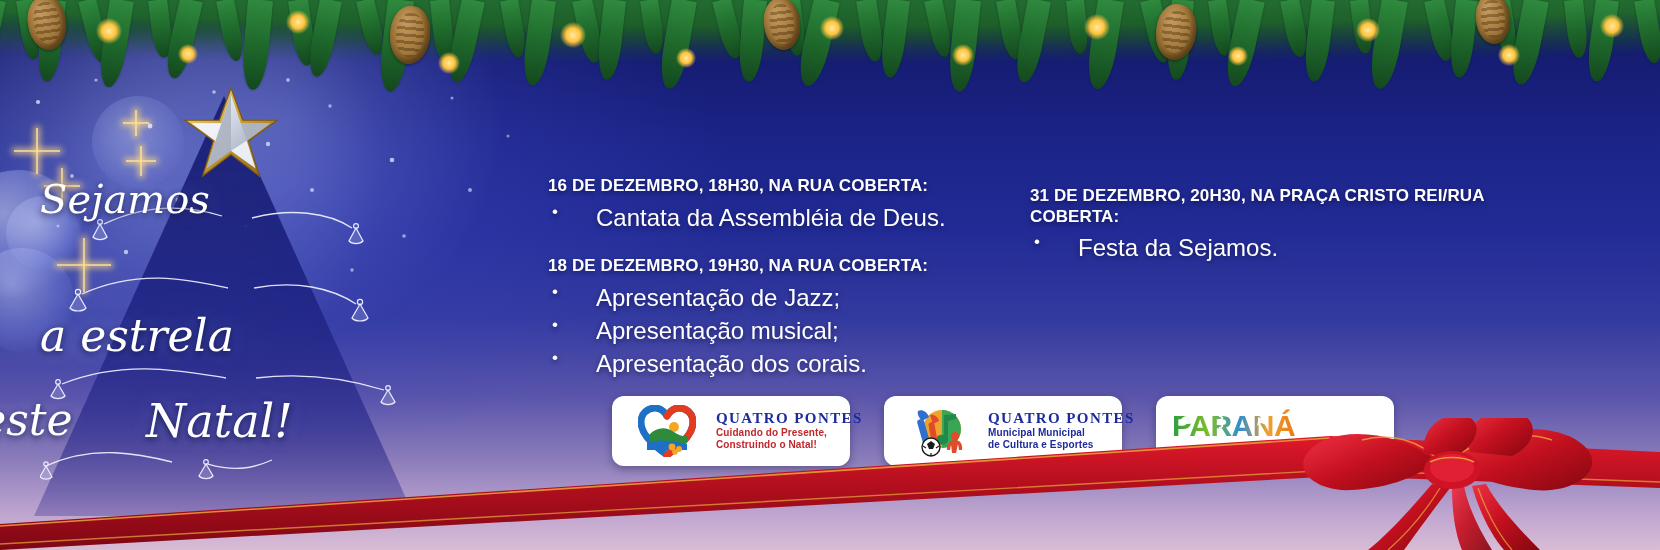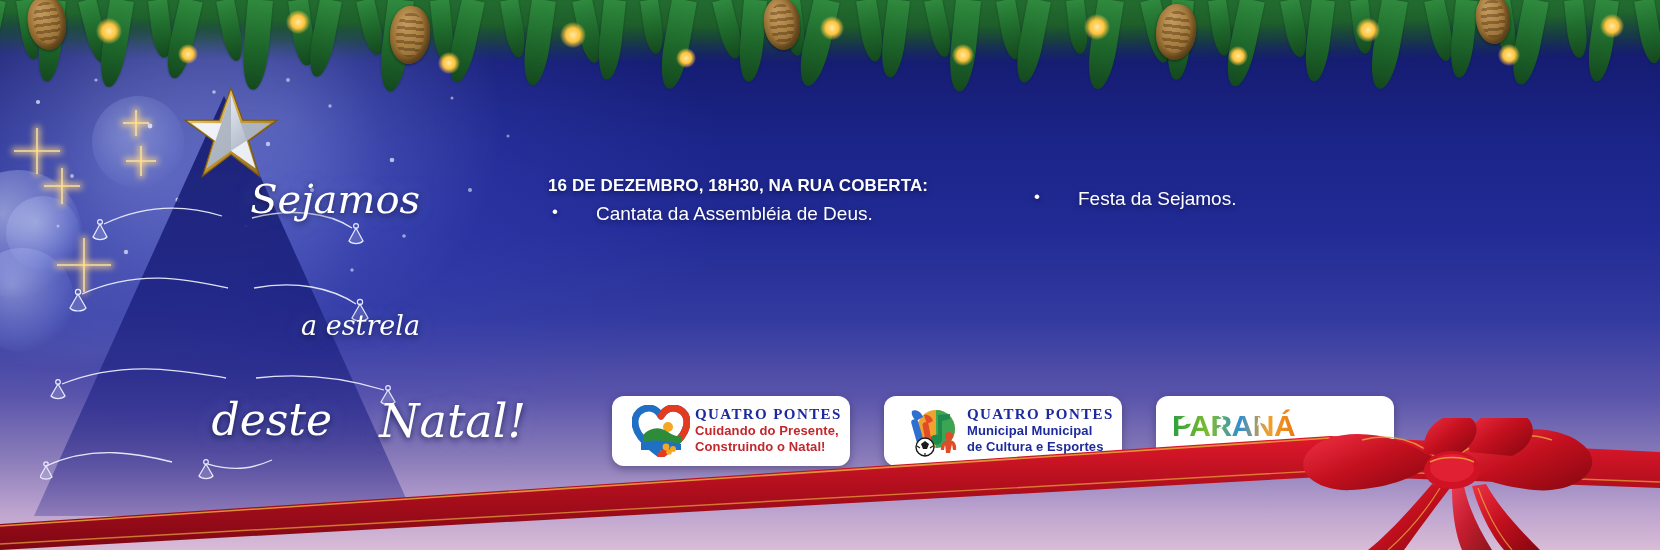--- a/index.html
+++ b/index.html
@@ -62,28 +62,28 @@
     position:absolute;left:34px;top:96px;width:380px;height:420px;
     background:linear-gradient(to bottom, rgba(22,28,110,.92) 0%, rgba(28,34,128,.88) 45%, rgba(44,44,140,.70) 78%, rgba(70,60,150,.40) 100%);
     clip-path:polygon(50% 0%, 100% 100%, 0% 100%);
     filter:blur(.3px);
   }
   .star-topper{position:absolute;left:182px;top:86px;width:98px;height:94px;}
 
   
   .slogan{position:absolute;left:40px;top:176px;width:380px;height:330px;}
   .sl-line{
-    position:absolute;width:100%;text-align:right;color:#fff;
+    position:absolute;width:100%;text-align:left;color:#fff;
     font-family:"DejaVu Serif",serif;font-style:italic;font-weight:400;
     text-shadow:0 2px 7px rgba(8,12,60,.85), 0 0 18px rgba(160,180,255,.35);
     white-space:nowrap;
   }
   .sl-1{top:0;font-size:40px;}
   .sl-2{top:62px;font-size:48px;}
-  .sl-3{top:134px;font-size:27px;}
+  .sl-3{top:134px;font-size:44px;}
   .sl-4{top:218px;font-size:44px;}
   .sl-5{top:218px;font-size:46px;}
   .swirl{position:absolute;pointer-events:none;}
 
   
   .prog-title{
     position:absolute;left:726px;top:92px;
     font-size:54px;font-weight:700;color:#fff;letter-spacing:7px;
     font-family:"Liberation Sans",sans-serif;
     text-shadow:0 3px 10px rgba(5,10,50,.65);
@@ -91,44 +91,44 @@
   .col{position:absolute;color:#fff;}
   .col-left{left:548px;top:176px;width:470px;}
   .col-right{left:1030px;top:186px;width:470px;}
   .ev{margin-bottom:22px;}
   .ev-head{
     font-size:17px;font-weight:700;line-height:1.22;letter-spacing:.1px;
     margin:0 0 4px 0;text-shadow:0 2px 5px rgba(5,10,50,.6);
   }
   .ev-items{list-style:none;margin:0;padding:0;}
   .ev-items li{
-    position:relative;font-size:19px;font-weight:400;line-height:1.38;
+    position:relative;font-size:24px;font-weight:400;line-height:1.38;
     padding-left:48px;text-shadow:0 2px 5px rgba(5,10,50,.55);
   }
   .ev-items li::before{
     content:"\2022";position:absolute;left:4px;top:-1px;font-size:17px;color:#fff;
   }
 
   
   .logos{position:absolute;left:612px;top:396px;display:flex;gap:34px;align-items:stretch;}
   .logo-card{
     background:#fff;border-radius:12px;display:flex;align-items:center;
-    gap:5px;padding:9px 20px;box-shadow:0 3px 9px rgba(10,10,50,.35);
+    gap:20px;padding:9px 26px;box-shadow:0 3px 9px rgba(10,10,50,.35);
   }
   .logo-card.c1{width:238px;}
   .logo-card.c2{width:238px;}
   .logo-card.c3{width:238px;justify-content:center;flex-direction:column;gap:1px;padding:8px 10px;}
   .lg-mark{flex:0 0 auto;}
   .lg-txt{display:flex;flex-direction:column;line-height:1.06;}
   .lg-name{
     font-family:"Liberation Serif",serif;font-weight:700;color:#1d2a9c;
     font-size:15px;letter-spacing:1.4px;white-space:nowrap;
   }
   .lg-sub{
-    font-size:13px;font-weight:700;color:#1d2a9c;letter-spacing:.1px;
+    font-size:10px;font-weight:700;color:#1d2a9c;letter-spacing:.1px;
     white-space:nowrap;line-height:1.24;
   }
   .lg-sub.red{color:#c1272d;}
   .pr-word{font-size:30px;font-weight:700;letter-spacing:-.5px;line-height:1;}
   .pr-tag{font-size:7.4px;color:#7a7a86;letter-spacing:1.05px;white-space:nowrap;margin-top:2px;}
 
   
   .ribbon-wrap{position:absolute;left:0;top:418px;width:1660px;height:132px;overflow:hidden;pointer-events:none;}
 </style>
 </head>
@@ -311,24 +311,33 @@
   </div>
 
 
   <div class="col col-left">
     <div class="ev">
       <p class="ev-head">16 DE DEZEMBRO, 18H30, NA RUA COBERTA:</p>
       <ul class="ev-items">
         <li>Cantata da Assembléia de Deus.</li>
       </ul>
     </div>
+    <div class="ev">
+      <p class="ev-head">18 DE DEZEMBRO, 19H30, NA RUA COBERTA:</p>
+      <ul class="ev-items">
+        <li>Apresentação de Jazz;</li>
+        <li>Apresentação musical;</li>
+        <li>Apresentação dos corais.</li>
+      </ul>
+    </div>
   </div>
 
   <div class="col col-right">
     <div class="ev">
+      <p class="ev-head">31 DE DEZEMBRO, 20H30, NA PRAÇA CRISTO REI/RUA COBERTA:</p>
       <ul class="ev-items">
         <li>Festa da Sejamos.</li>
       </ul>
     </div>
   </div>
 
   <div class="logos">
 
     <div class="logo-card c1">
       <svg class="lg-mark" width="58" height="52" viewBox="0 0 58 52">

